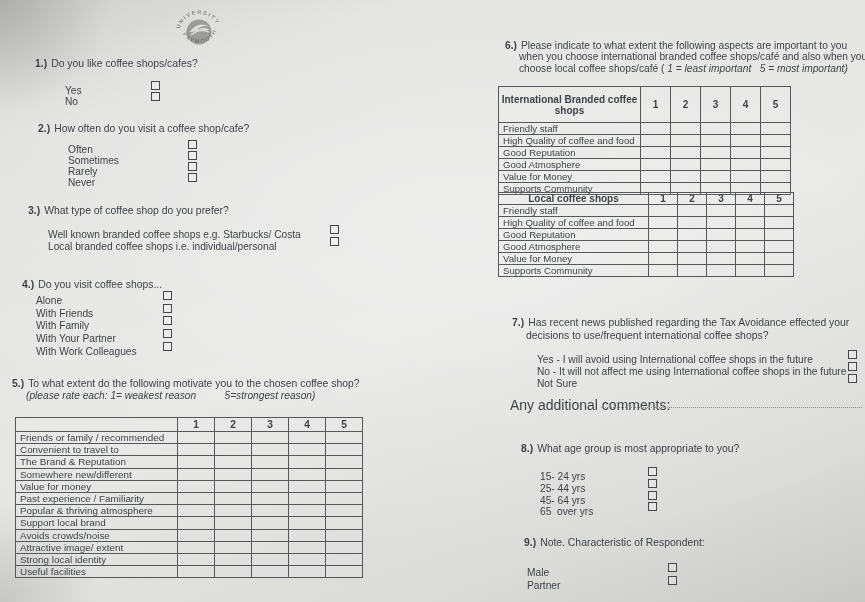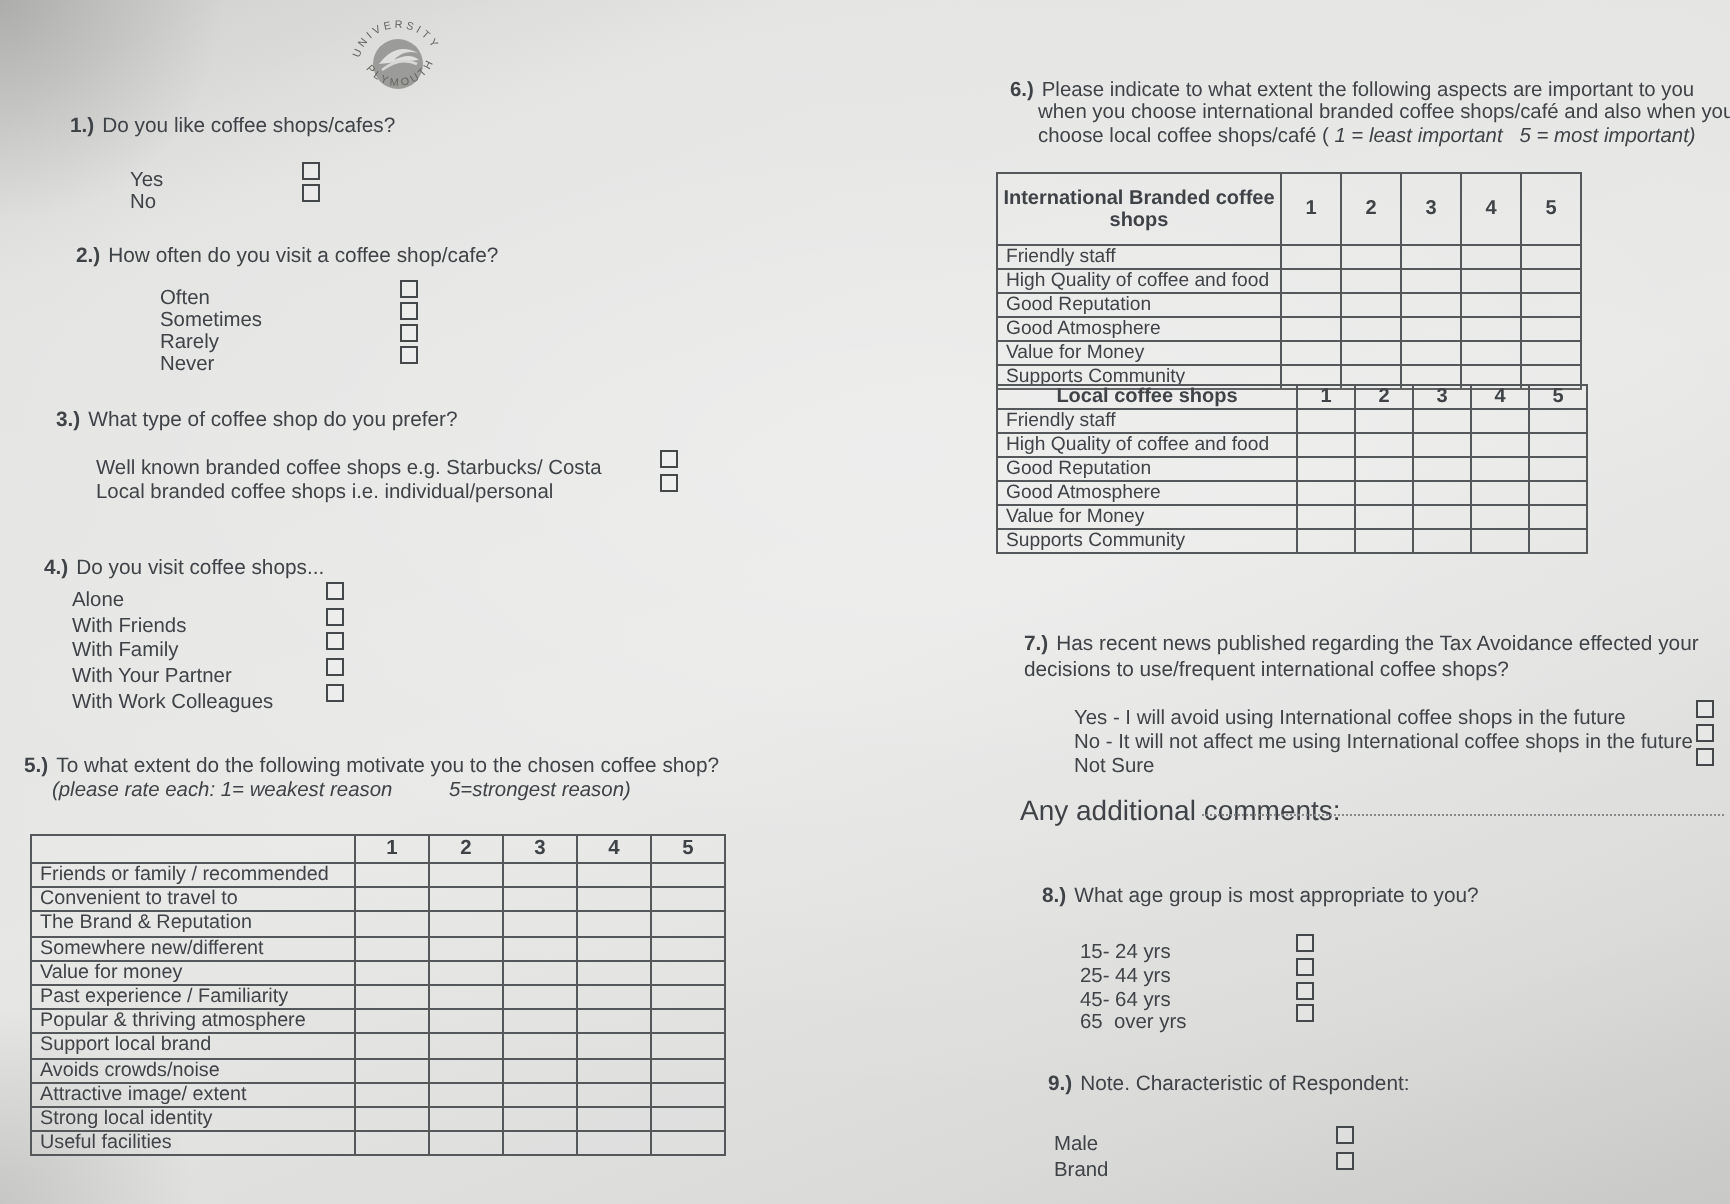--- a/index.html
+++ b/index.html
@@ -81,21 +81,21 @@
     </div>
     <div class="opt">
       <span class="lbl">No</span>
       <span class="cb"></span>
     </div>
   </div>
 
   <div class="abs qtitle" style="left:38px;top:123px">
     <b>2.)</b><span>How often do you visit a coffee shop/cafe?</span>
   </div>
-  <div class="opts g2" style="left:80px;top:139px">
+  <div class="opts g2" style="left:68px;top:139px">
     <div class="opt">
       <span class="lbl">Often</span>
       <span class="cb"></span>
     </div>
     <div class="opt">
       <span class="lbl">Sometimes</span>
       <span class="cb"></span>
     </div>
     <div class="opt">
       <span class="lbl">Rarely</span>
@@ -414,21 +414,21 @@
           <td></td>
           <td></td>
           <td></td>
           <td></td>
         </tr>
     </tbody>
   </table>
 
   <div class="abs q7t" style="left:512px;top:317px">
     <div><b>7.)</b><span>Has recent news published regarding the Tax Avoidance effected your</span></div>
-    <div style="margin-left:0">decisions to use/frequent international coffee shops?</div>
+    <div style="margin-left:14px">decisions to use/frequent international coffee shops?</div>
   </div>
   <div class="opts g7" style="left:537px;top:349px">
     <div class="opt">
       <span class="lbl">Yes - I will avoid using International coffee shops in the future</span>
       <span class="cb"></span>
     </div>
     <div class="opt">
       <span class="lbl">No - It will not affect me using International coffee shops in the future</span>
       <span class="cb"></span>
     </div>
@@ -464,18 +464,18 @@
 
   <div class="abs qtitle" style="left:524px;top:537px">
     <b>9.)</b><span>Note. Characteristic of Respondent:</span>
   </div>
   <div class="opts g9" style="left:527px;top:562px">
     <div class="opt">
       <span class="lbl">Male</span>
       <span class="cb"></span>
     </div>
     <div class="opt">
-      <span class="lbl">Brand</span>
+      <span class="lbl">Partner</span>
       <span class="cb"></span>
     </div>
   </div>
 
 </div>
 
 </body></html>

